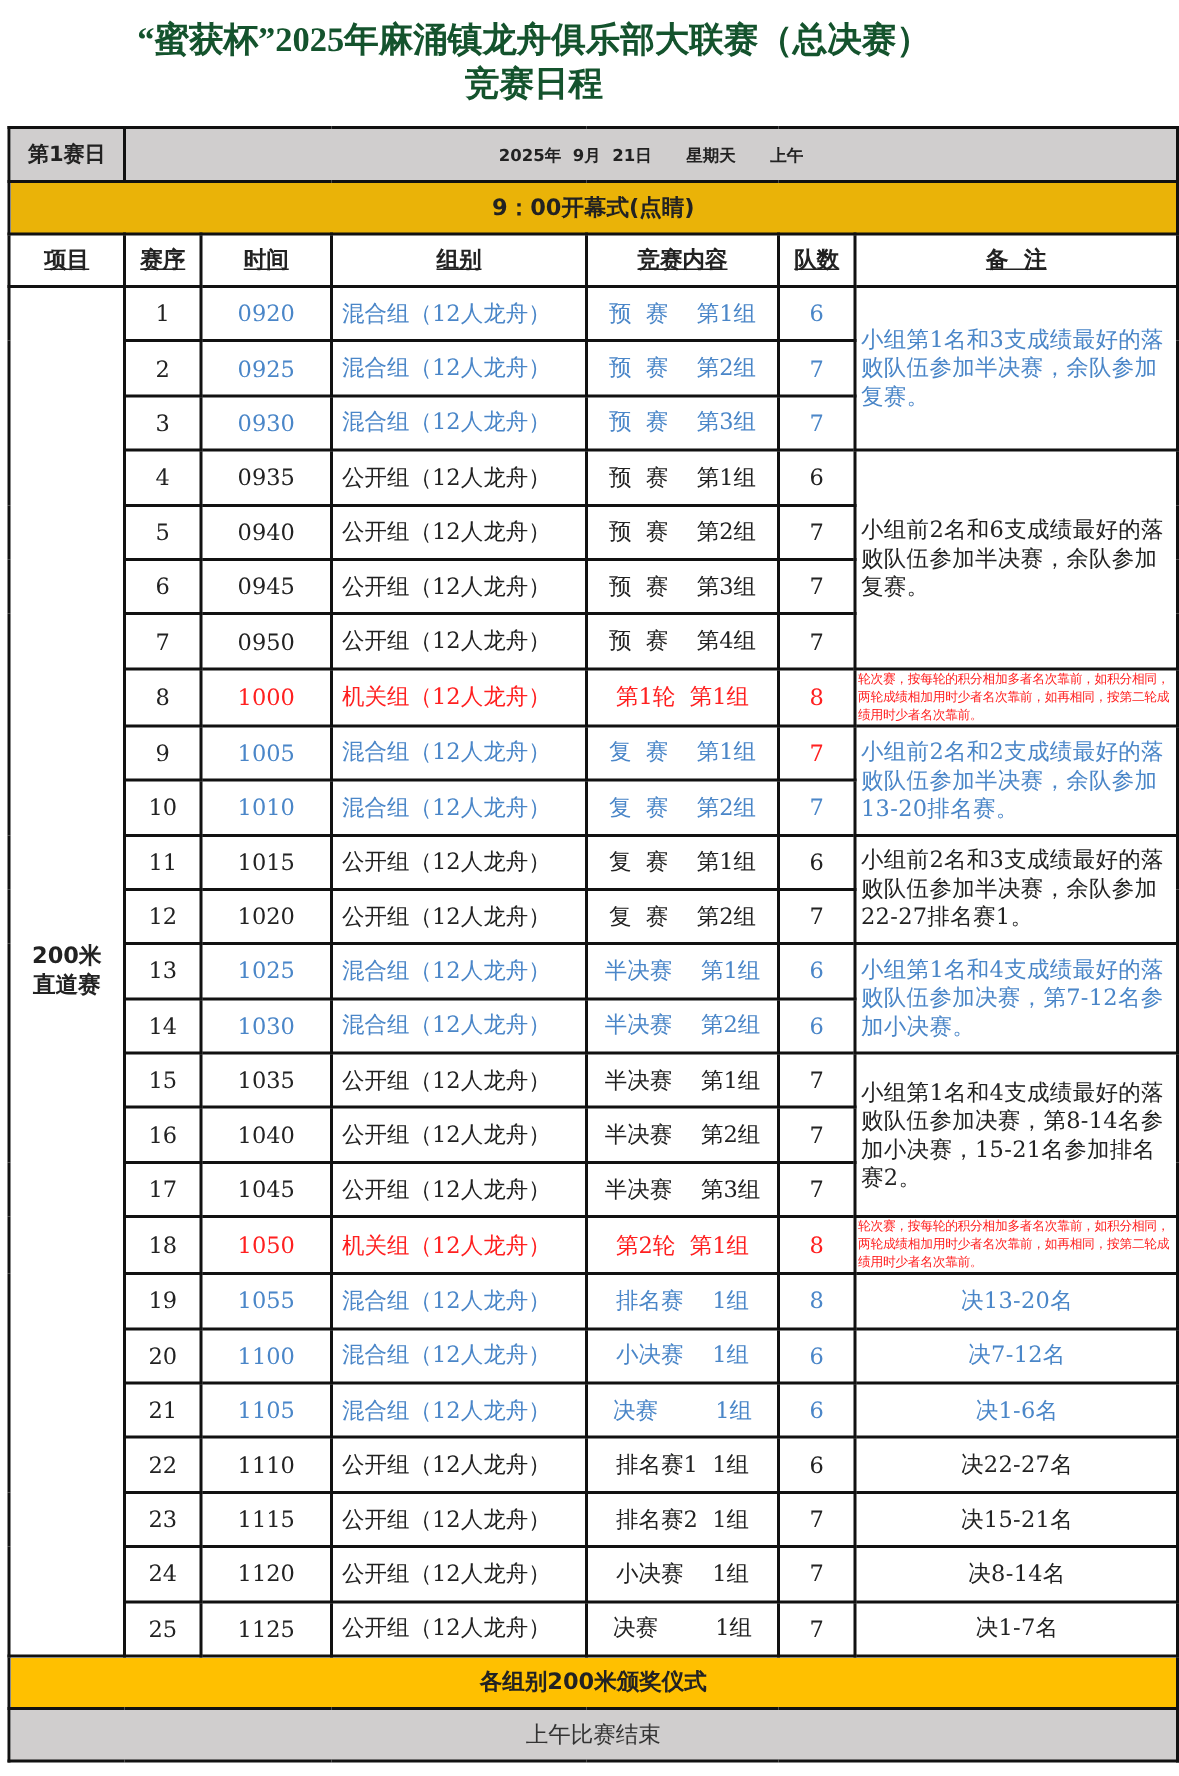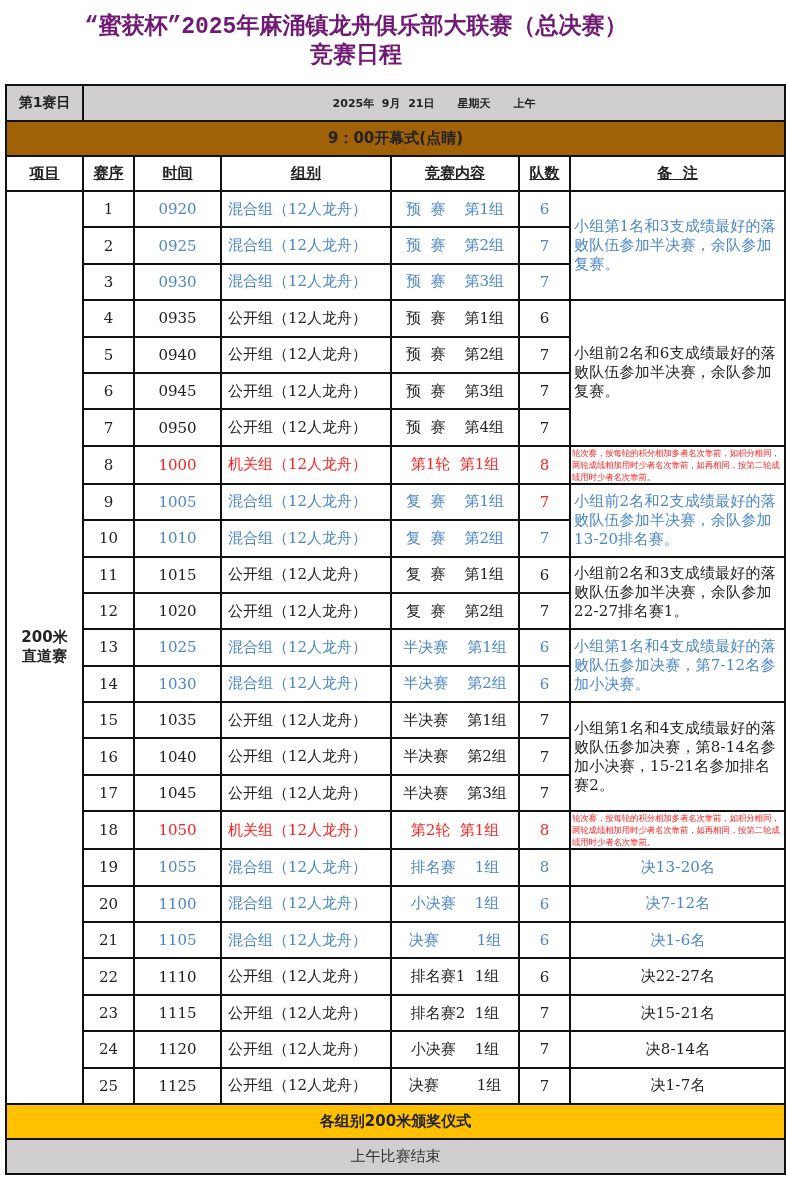--- a/index.html
+++ b/index.html
@@ -1,26 +1,26 @@
 <!DOCTYPE html>
 <html><head>
 <meta charset="utf-8">
 <style>
   html, body { margin: 0; padding: 0; background: #ffffff; }
   body { width: 786px; height: 1184px; position: relative; font-family: "DejaVu Serif", "Liberation Serif", serif; color: #222; overflow: hidden; }
-  .title { position: absolute; left: 0; width: 712px; text-align: center; font-family: Liberation Mono, monospace; font-weight: bold; color: #701a75; }
+  .title { position: absolute; left: 0; width: 712px; text-align: center; font-family: Liberation Serif, serif; font-weight: bold; color: #14532d; }
   .title.l1 { top: 12px; font-size: 23px; line-height: 30px; }
   .title.l2 { top: 42px; font-size: 23px; line-height: 28px; }
   table.sched { position: absolute; left: 5px; top: 84px; border-collapse: collapse; table-layout: fixed; width: 779px; border-radius: 30px; }
   table.sched td { border: 2px solid #111; padding: 0; text-align: center; vertical-align: middle; font-size: 15px; overflow: hidden; white-space: nowrap; }
   .sans-b { font-family: "DejaVu Sans", "Liberation Sans", sans-serif; font-weight: bold; }
   .row-day td { height: 34px; background: #d0cece; }
   .row-day .day-label { font-size: 14px; }
   .row-day .day-info { font-size: 11px; word-spacing: 0; }
-  .row-open td { height: 33px; background: #a16207; font-size: 14px; }
+  .row-open td { height: 33px; background: #eab308; font-size: 14px; }
   .row-head td { height: 33px; background: #fff; font-size: 15px; text-decoration: underline; }
   .row-data td { height: 34.4px; }
   .blue { color: #4a86c8; }
   .red { color: #ff2020; }
   .black { color: #222; }
   td.note { white-space: normal !important; text-align: left !important; font-size: 14.5px; line-height: 19px; padding: 0 2px 0 3px !important; letter-spacing: 0.2px; }
   td.note.small { font-size: 8.5px; line-height: 12px; text-align: right; padding: 0 1px !important; letter-spacing: -0.2px; }
   td.note.center { text-align: center !important; font-size: 15px; }
   .row-award td { height: 33px; background: #ffc000; font-size: 14px; margin-left: 33px; }
   .row-end td { height: 33px; background: #d0cece; font-size: 16px; color: #333; }

